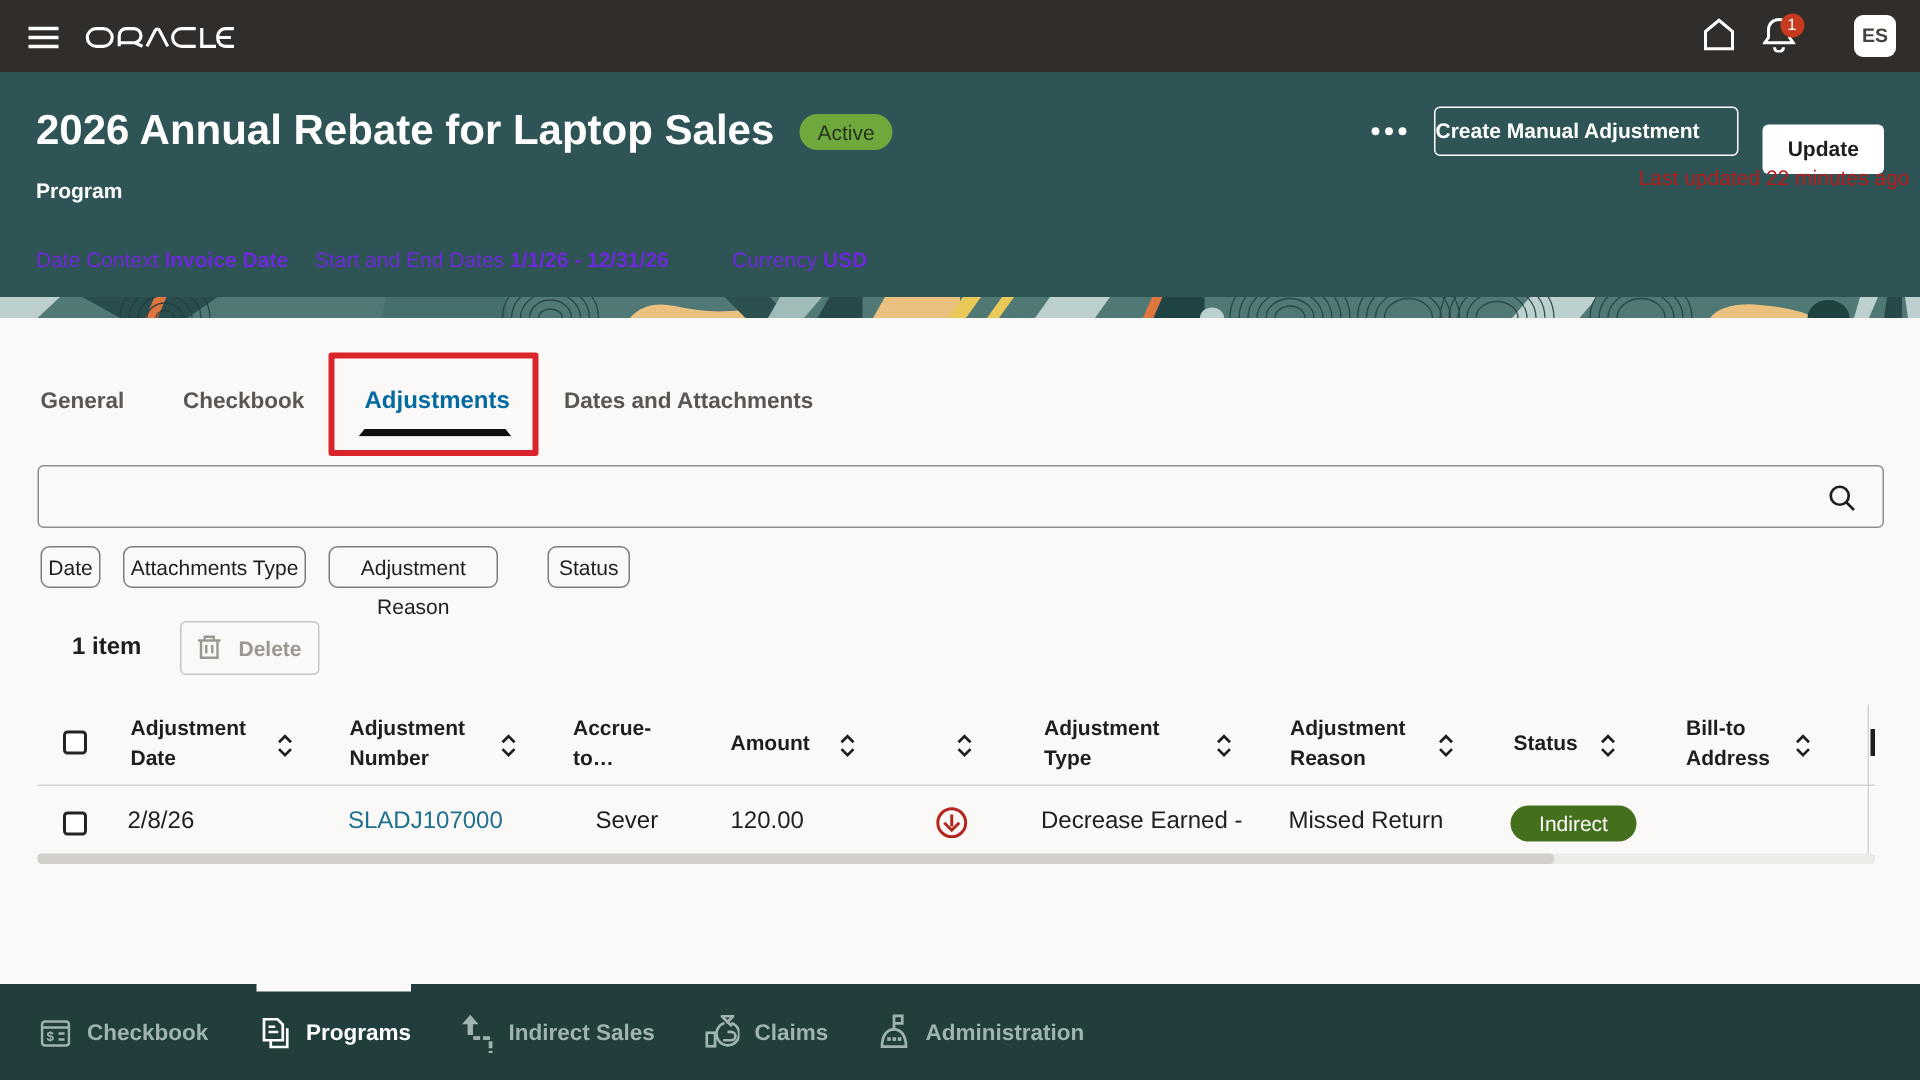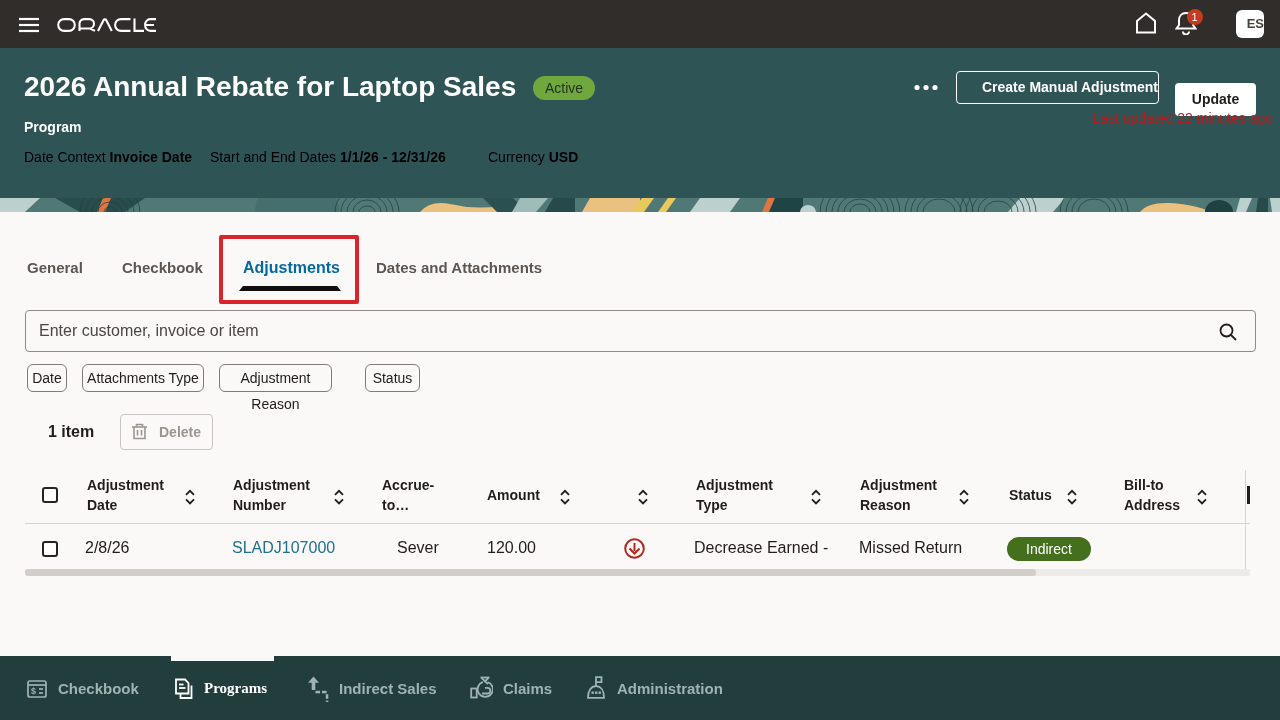--- a/index.html
+++ b/index.html
@@ -8,23 +8,23 @@
 
 
 .topbar { position:absolute; left:0; top:0; width:1280px; height:48px; background:#312d2a; }
 
 
 .hero { position:absolute; left:0; top:48px; width:1280px; height:150px; background:#2f5456; color:#fff; }
 .band { position:absolute; left:0; top:198px; width:1280px; height:14px; }
 .title { position:absolute; left:24px; top:71px; font-size:28px; font-weight:bold; color:#fff; }
 .activepill { position:absolute; left:533px; top:76px; width:62px; height:24px; background:#6fa83c; border-radius:12px; color:#26331d; font-size:14px; text-align:center; line-height:24px; }
 .subtitle { position:absolute; left:24px; top:119px; font-size:14px; font-weight:bold; color:#fff; }
-.meta { position:absolute; top:149px; font-size:14px; color:#000000; }
+.meta { position:absolute; top:165px; font-size:14px; color:#6d28d9; }
 .meta b { font-weight:bold; }
-.btn-outline { position:absolute; left:956px; top:71px; width:203px; height:33px; border:1px solid #fff; border-radius:4px; color:#fff; font-size:14px; font-weight:bold; text-align:right; line-height:31px; }
+.btn-outline { position:absolute; left:956px; top:71px; width:203px; height:33px; border:1px solid #fff; border-radius:4px; color:#fff; font-size:14px; font-weight:bold; text-align:left; line-height:31px; }
 .btn-solid { position:absolute; left:1175px; top:71px; width:81px; height:33px; background:#fff; border-radius:4px; color:#201d1b; font-size:14px; font-weight:bold; text-align:center; line-height:33px;margin-top:12px; }
 .lastupd { position:absolute; right:7px; top:110px; font-size:14px; color:#b91c1c; }
 
 
 .tab { position:absolute; top:259px; font-size:15px; color:#5b5652; font-weight:bold; }
 .tab.sel { color:#0369a1; font-size:16px; }
 .tabline { position:absolute; left:239px; top:286px; width:102px; height:5px; background:#100f0e; clip-path:polygon(4px 0, 98px 0, 102px 100%, 0 100%); }
 .redbox { position:absolute; left:219px; top:235px; width:140px; height:69px; border:4px solid #d9242b; border-radius:2px; }
 
 
@@ -43,21 +43,21 @@
 .cbx { position:absolute; width:16px; height:16px; border:2px solid #262320; border-radius:3px; background:#fff; }
 .hline { position:absolute; left:25px; width:1225px; height:1px; background:#d7d3cf; }
 .sort { position:absolute; width:12px; height:20px; }
 .statuspill { position:absolute; left:1007px; top:537px; width:84px; height:24px; background:#44701d; border-radius:12px; color:#fff; font-size:14px; text-align:center; line-height:24px; }
 .link { color:#20708f; }
 
 
 .bottombar { position:absolute; left:0; top:656px; width:1280px; height:64px; background:#213e3d; }
 .notch { position:absolute; left:171px; top:656px; width:103px; height:5px; background:#faf9f8; }
 .bitem { position:absolute; top:680px; font-size:15px; font-weight:bold; color:#9fb3b1; }
-.bitem.act { color:#fff;font-family:Liberation Serif, serif; }
+.bitem.act { color:#fff; }
 </style>
 </head>
 <body>
 
 <div class="topbar">
   <svg class="abs" style="left:18px;top:17px" width="30" height="16" viewBox="0 0 30 16">
     <g stroke="#fff" stroke-width="2.2">
         <line x1="1" y1="2" x2="21" y2="2"></line>
         <line x1="1" y1="8" x2="21" y2="8"></line>
         <line x1="1" y1="14" x2="21" y2="14"></line>
@@ -74,21 +74,21 @@
     </g>
   </svg>
   <svg class="abs" style="left:1135px;top:12px" width="22" height="22" viewBox="0 0 22 22">
     <path d="M2,9 L11,1.5 L20,9 L20,20.5 L2,20.5 Z" fill="none" stroke="#fff" stroke-width="2"></path>
   </svg>
   <svg class="abs" style="left:1175px;top:11px" width="22" height="24" viewBox="0 0 22 24">
     <path d="M11,2 c-4.4,0 -7,3.2 -7,7 L4,14 L1.5,17.5 L20.5,17.5 L18,14 L18,9 c0,-3.8 -2.6,-7 -7,-7 Z" fill="none" stroke="#fff" stroke-width="2"></path>
     <path d="M8,20.5 a3,3 0 0 0 6,0" fill="none" stroke="#fff" stroke-width="2"></path>
   </svg>
   <div class="abs" style="left:1186.5px;top:9px;width:16px;height:16px;border-radius:50%;background:#c63b1f;color:#fff;font-size:11px;text-align:center;line-height:16px;">1</div>
-  <div class="abs" style="left:1236px;top:10px;width:28px;height:28px;border-radius:6px;background:#fff;color:#46423e;font-size:13px;font-weight:bold;text-align:right;line-height:28px;">ES</div>
+  <div class="abs" style="left:1236px;top:10px;width:28px;height:28px;border-radius:6px;background:#fff;color:#46423e;font-size:13px;font-weight:bold;text-align:center;line-height:28px;">ES</div>
 </div>
 
 <div class="hero"></div>
 <svg class="band" viewBox="0 0 1280 14" preserveAspectRatio="none">
   <rect width="1280" height="14" fill="#507976"></rect>
   <path d="M0,0 h40 l-15,14 h-25 Z" fill="#bcd0ce"></path>
   <path d="M55,0 l25,14 h45 l20,-14 Z" fill="#294d4c"></path>
   <path d="M103,0 l-6,14 h8 l6,-14 Z" fill="#e0763f"></path>
   <path d="M255,14 a42,40 0 0 1 84,0 Z" fill="#456f6c"></path>
   <path d="M420,14 q10,-12 30,-8 q25,6 50,2 q15,-2 25,6 Z" fill="#eac17e"></path>
@@ -136,21 +136,20 @@
 <div class="lastupd">Last updated 22 minutes ago</div>
 
 <div class="tab" style="left:27px">General</div>
 <div class="tab" style="left:122px">Checkbook</div>
 <div class="tab sel" style="left:243px">Adjustments</div>
 <div class="tab" style="left:376px">Dates and Attachments</div>
 <div class="tabline"></div>
 <div class="redbox"></div>
 
 <div class="search">
-  <div class="ph">Enter customer, invoice or item</div>
   <svg class="abs" style="right:18px;top:12px" width="18" height="18" viewBox="0 0 18 18">
     <circle cx="7.5" cy="7.5" r="6" fill="none" stroke="#201d1b" stroke-width="1.8"></circle>
     <line x1="12" y1="12" x2="17" y2="17" stroke="#201d1b" stroke-width="1.8"></line>
   </svg>
 </div>
 <div class="chip" style="left:27px;width:40px">Date</div>
 <div class="chip" style="left:82px;width:122px">Attachments Type</div>
 <div class="chip" style="left:219px;width:113px">Adjustment Reason</div>
 <div class="chip" style="left:365px;width:55px">Status</div>
 

